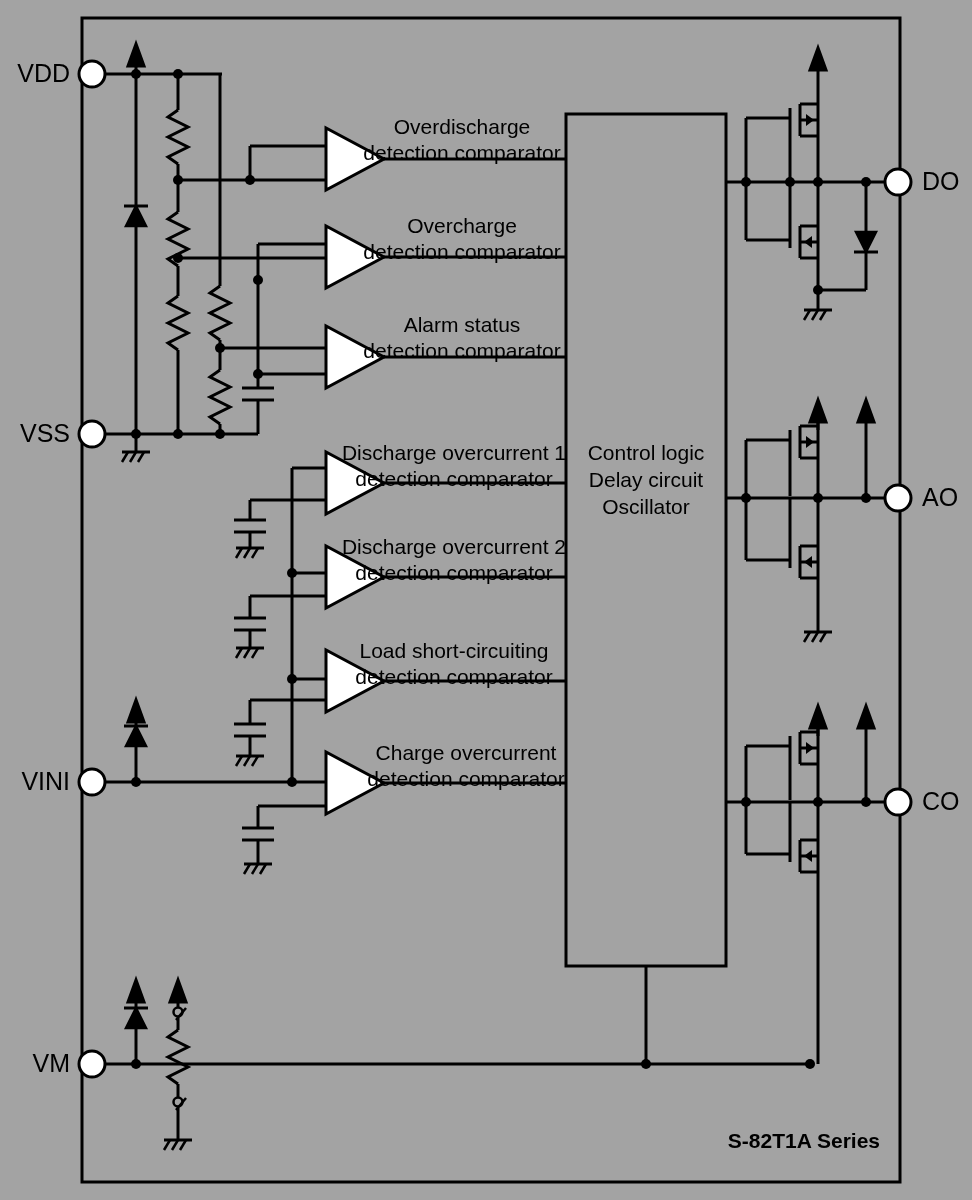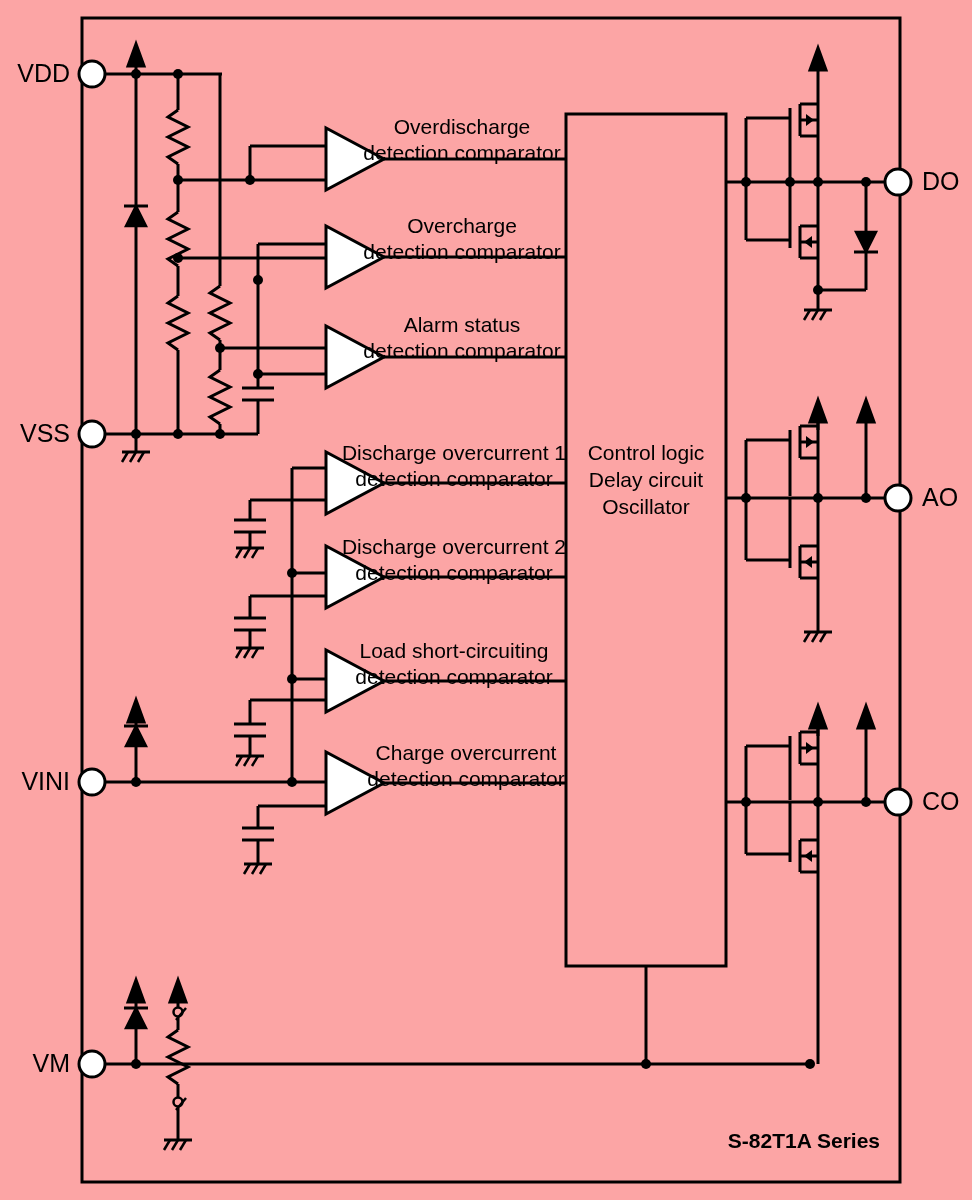--- a/index.html
+++ b/index.html
@@ -7,21 +7,21 @@
     padding: 0;
     background: #ffffff;
   }
   body {
     font-family: "Liberation Sans", sans-serif;
   }
   #root {
     position: relative;
     width: 972px;
     height: 1200px;
-    background: #fca5a5;
+    background: #a3a3a3;
     overflow: hidden;
   }
   #diagram {
     position: absolute;
     left: 0;
     top: 0;
   }
   .lbl {
     font-family: "Liberation Sans", sans-serif;
     fill: #000000;

